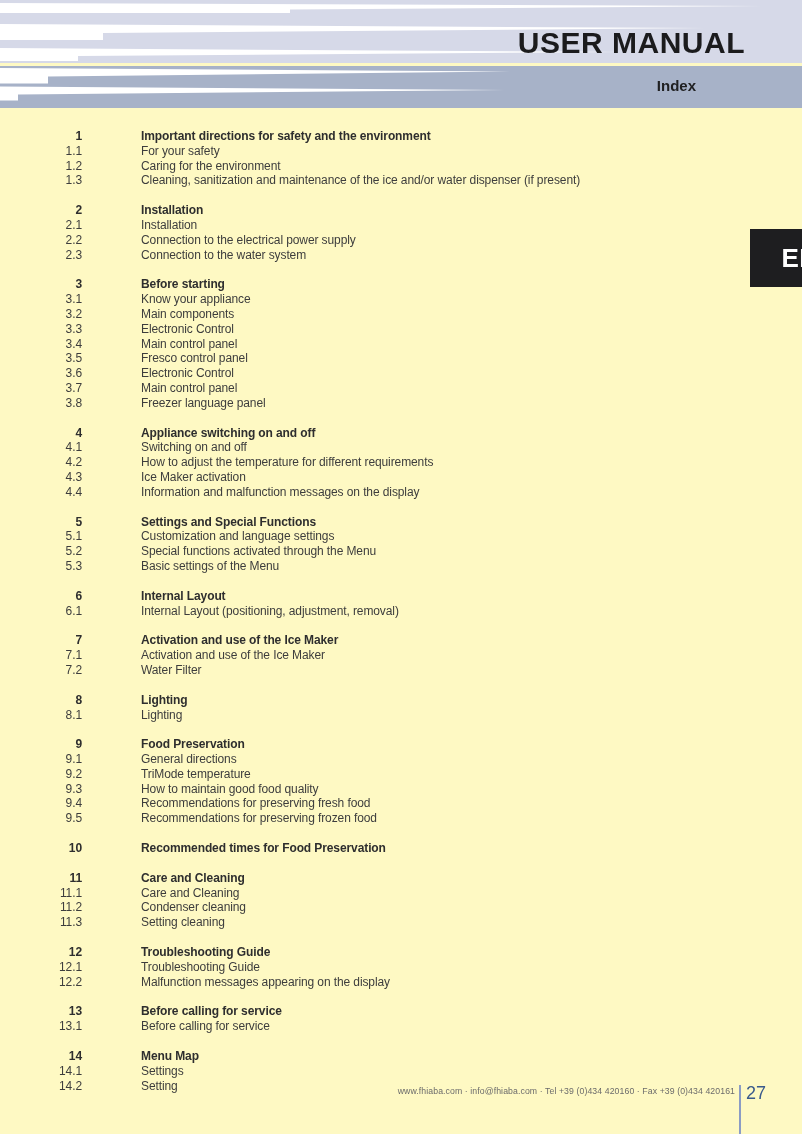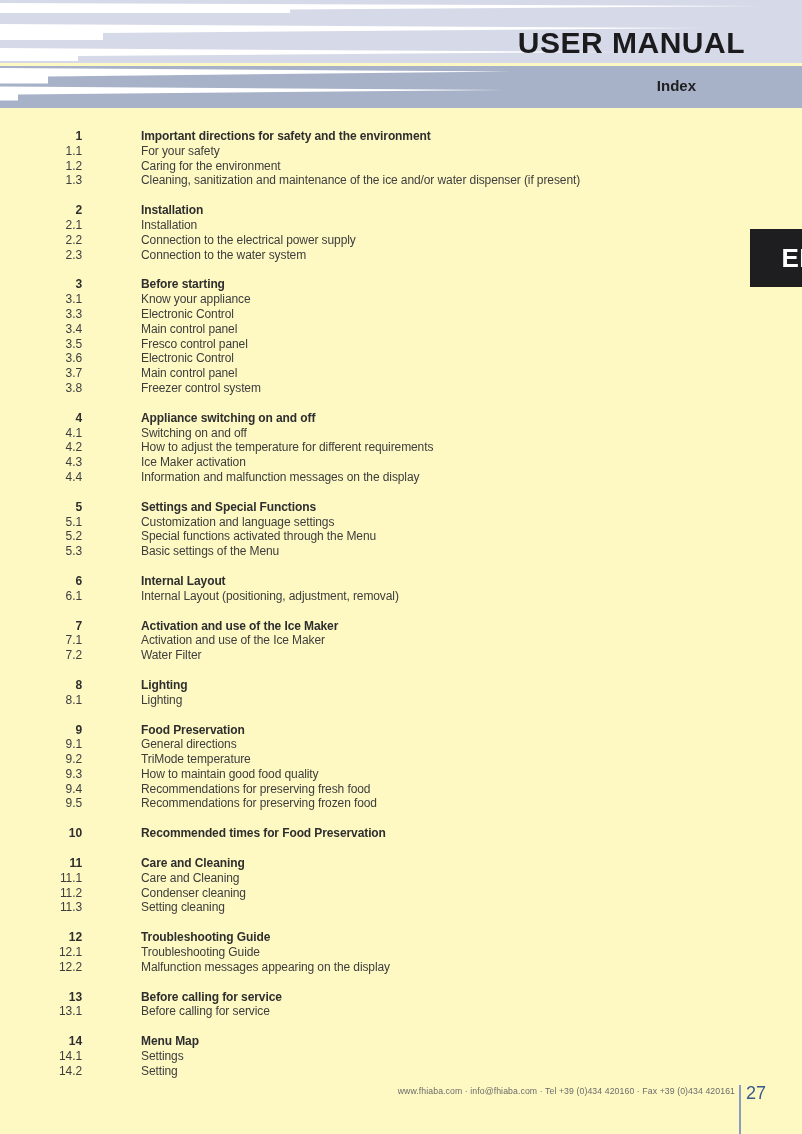--- a/index.html
+++ b/index.html
@@ -113,20 +113,24 @@
     <div class="row header-row">
       <span class="num">3</span>
       <span class="title">Before starting</span>
     </div>
 
   <div class="row item-row">
     <span class="num">3.1</span>
     <span class="title">Know your appliance</span>
   </div>
 
+  <div class="row item-row">
+    <span class="num">3.2</span>
+    <span class="title">Main components</span>
+  </div>
 
   <div class="row item-row">
     <span class="num">3.3</span>
     <span class="title">Electronic Control</span>
   </div>
 
   <div class="row item-row">
     <span class="num">3.4</span>
     <span class="title">Main control panel</span>
   </div>
@@ -141,21 +145,21 @@
     <span class="title">Electronic Control</span>
   </div>
 
   <div class="row item-row">
     <span class="num">3.7</span>
     <span class="title">Main control panel</span>
   </div>
 
   <div class="row item-row">
     <span class="num">3.8</span>
-    <span class="title">Freezer control system</span>
+    <span class="title">Freezer language panel</span>
   </div>
 </div>
 
   <div class="section">
     <div class="row header-row">
       <span class="num">4</span>
       <span class="title">Appliance switching on and off</span>
     </div>
 
   <div class="row item-row">

